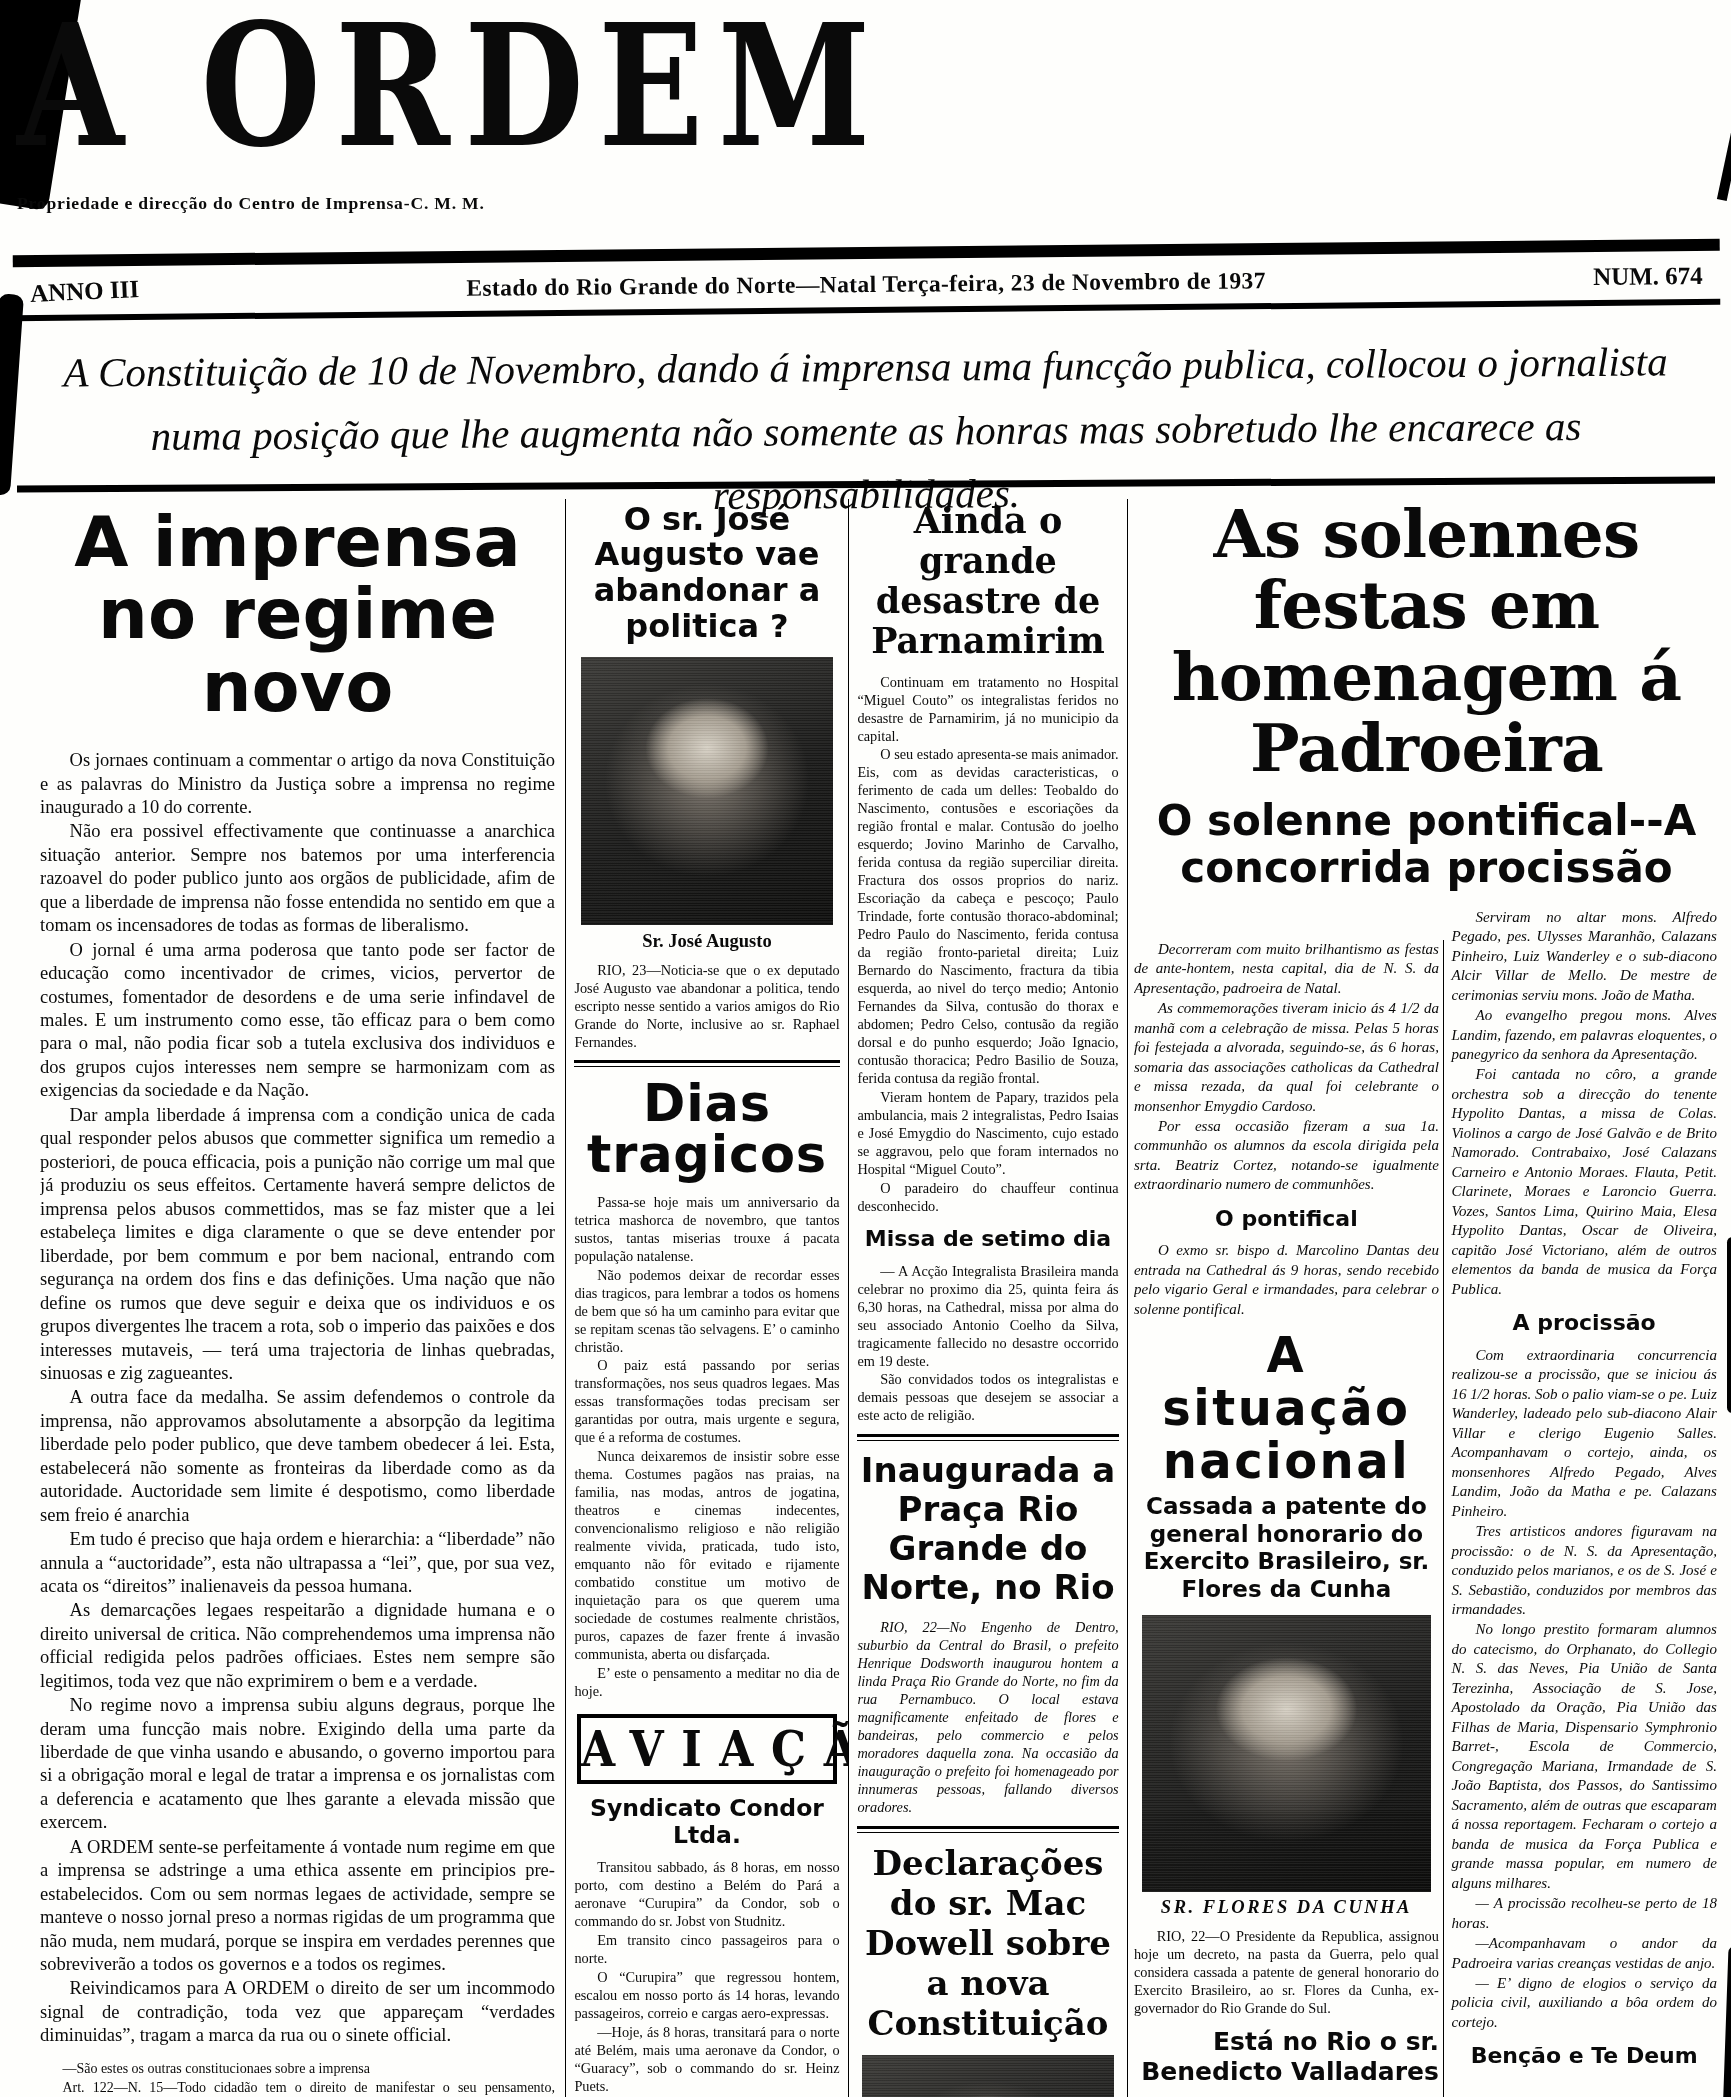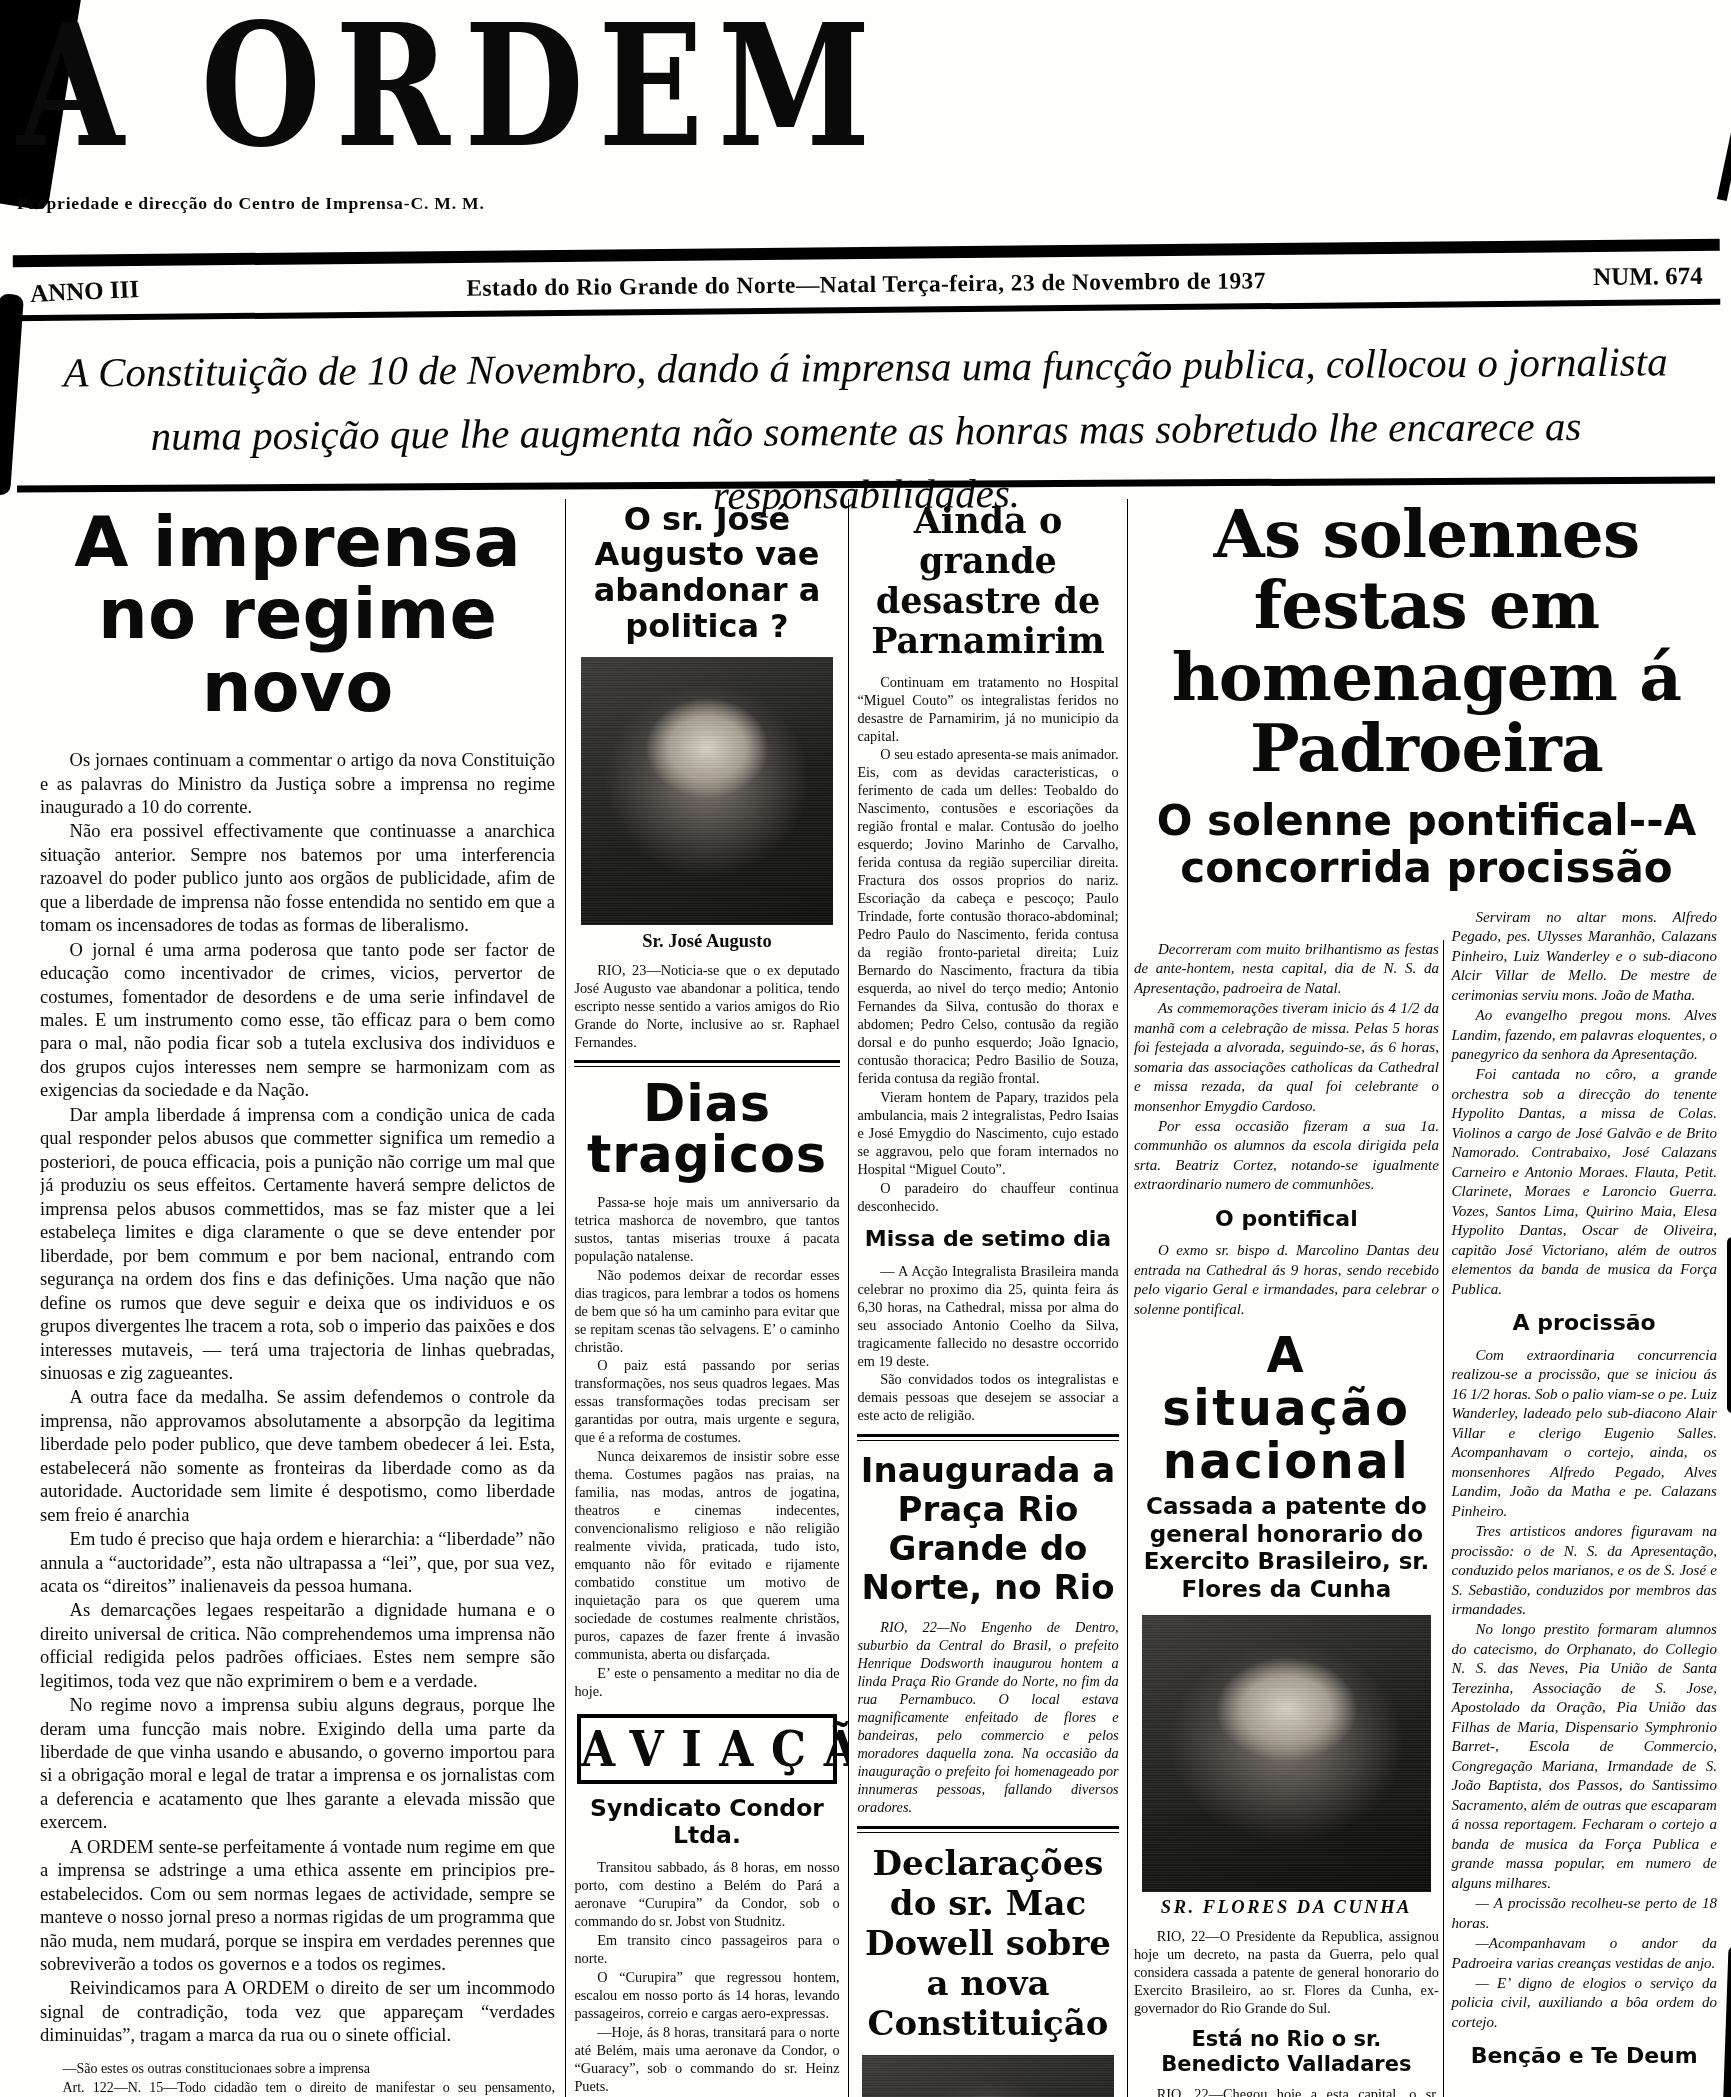--- a/index.html
+++ b/index.html
@@ -70,21 +70,21 @@
   
   .festas-headline{font-size:66px;line-height:1.08;letter-spacing:-0.8px;margin:0 0 12.6px 0;}
   .festas-sub{font-size:42px;line-height:1.12;margin:0 0 17px 0;}
   .festas-cols{display:flex;}
   .fcol{overflow:hidden;box-sizing:border-box;}
   .fcol-a{width:310px;padding-right:4px;border-right:1.3px solid #000;margin-top:32px;}
   .fcol-b{width:273px;padding-left:7.6px;}
   .fbody{font-size:15px;line-height:1.3;}
   .sit-headline{font-size:48px;line-height:1.05;letter-spacing:2.5px;margin:12.6px 0 10px 0;transform:scaleY(1.05);}
   .sit-deck{font-size:23px;line-height:1.2;margin:0 0 11px 0;}
-  .item-head{font-size:21px;line-height:1.2;margin:10px 0 7.6px 0;}
+  .item-head{font-size:25px;line-height:1.2;margin:10px 0 7.6px 0;text-align:right;}
   
   .photo{
     margin:4.2px auto;position:relative;
     background:
       radial-gradient(ellipse 34% 26% at 50% 34%, #d6d0c4 0%, #a59d90 45%, rgba(50,48,44,0) 72%),
       radial-gradient(ellipse 52% 46% at 50% 46%, #7a736a 0%, rgba(35,34,32,0) 78%),
       linear-gradient(155deg, #3a3936 0%, #191918 55%, #0d0d0c 100%);
   }
   .photo::after{
     content:"";position:absolute;inset:0;

